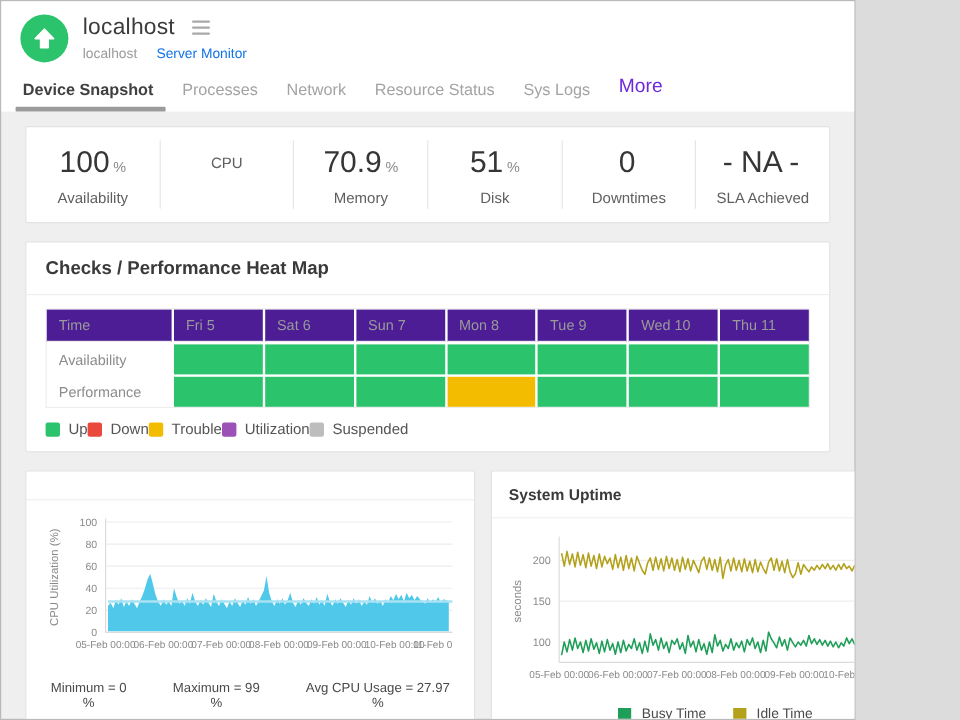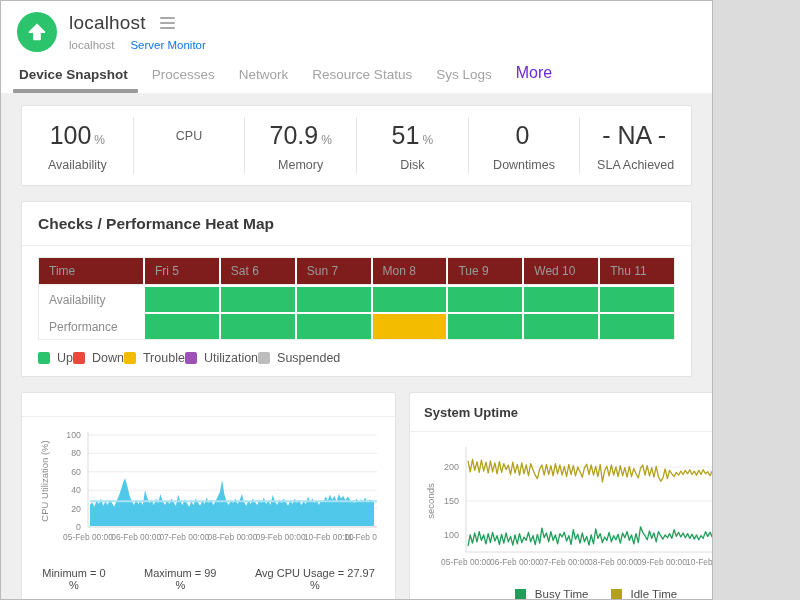--- a/index.html
+++ b/index.html
@@ -36,21 +36,21 @@
   .stat-val { font-size:25px; color:#363636; }
   .stat-unit { font-size:12px; color:#8a8a8a; margin-left:3px; }
   .stat-label { font-size:12.5px; color:#5f5f5f; margin-top:8px; }
 
   
   .hm-card { margin:15px 20px 0 20px; padding:13px 16px 11px 16px; }
   .hm-title { font-size:15.5px; font-weight:700; color:#3a3a3a; }
   .hm-divider { border-top:1px solid #efefef; margin:12px -16px 0 -16px; }
   .hm-table-wrap { margin-top:11px; border:1px solid #ececec; }
   .hm-grid { display:grid; grid-template-columns:104px repeat(7, 1fr); gap:2px; background:#fff; }
-  .hm-h { font-size:12px; color:#9a9a9a; padding:6px 0 6px 10px; background:#7f1d1d; border-bottom:1px solid #ececec; }
+  .hm-h { font-size:12px; color:#9a9a9a; padding:6px 0 6px 10px; background:#4c1d95; border-bottom:1px solid #ececec; }
   .hm-label { font-size:12px; color:#8c8c8c; padding:6px 0 0 10px; height:25px; }
   .hm-cell { height:25px; }
   .hm-legend { display:flex; margin-top:11px; align-items:center; }
   .hm-leg-item { display:flex; align-items:center; gap:7px; font-size:12.5px; color:#555; }
   .hm-leg-swatch { width:12px; height:12px; border-radius:2px; display:inline-block; }
 
   
   .charts-row { display:flex; gap:13px; margin:15px 20px 0 20px; }
   .chart-card { padding:12px 14px 10px 14px; }
   .chart-card.cpu { width:375px; flex:0 0 375px; }

